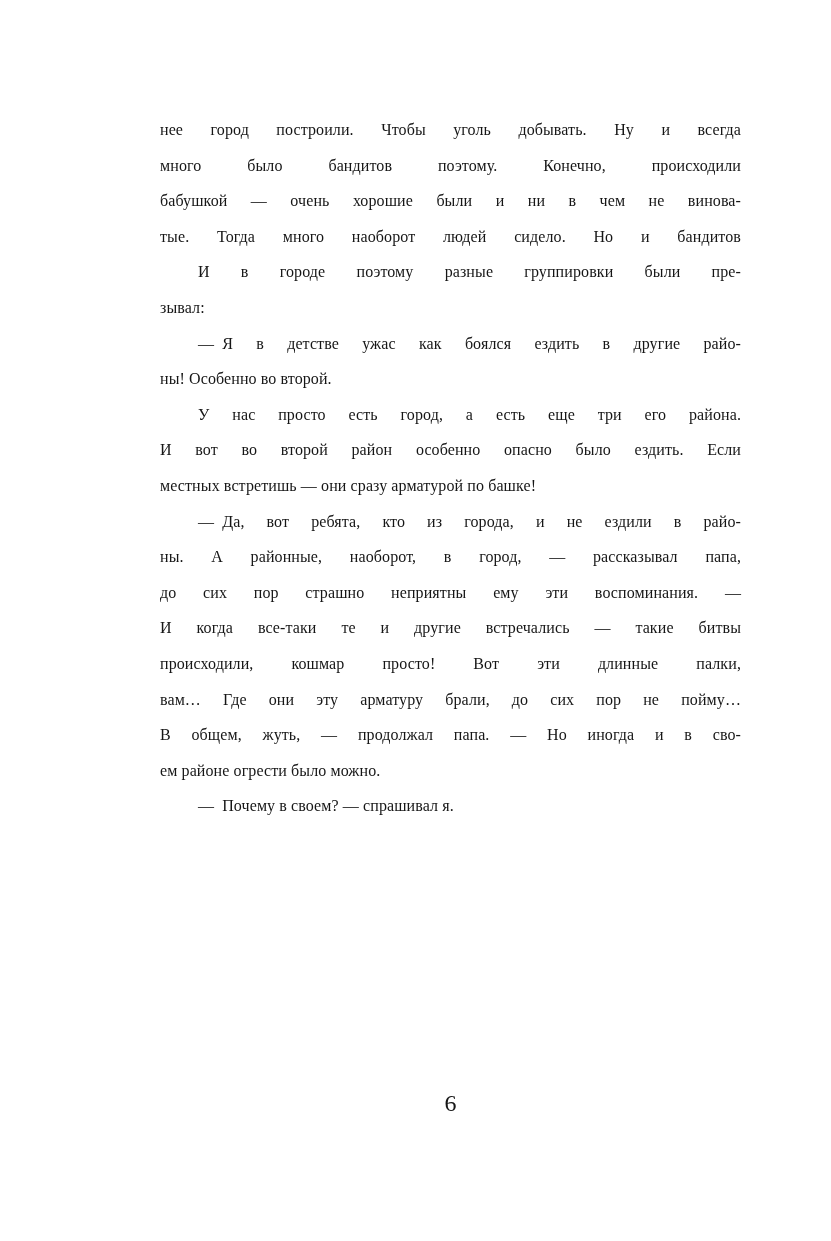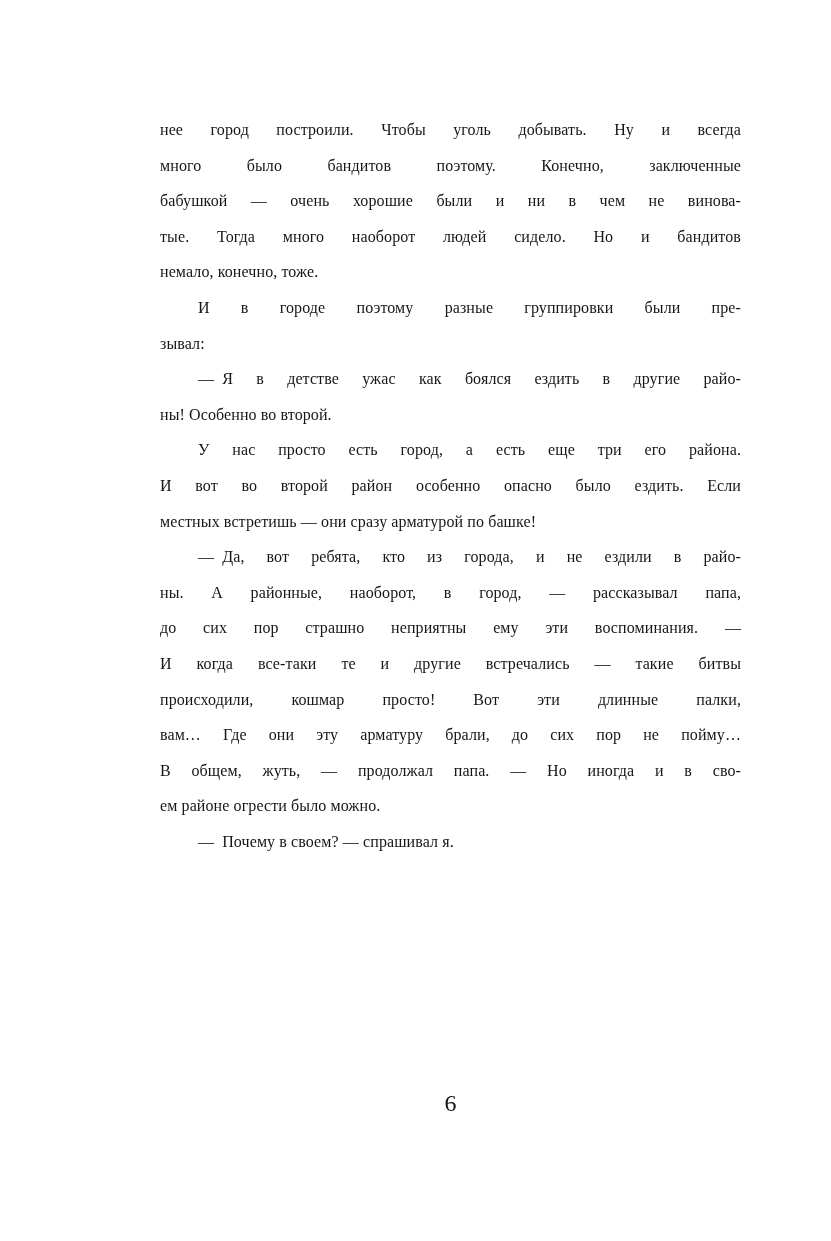--- a/index.html
+++ b/index.html
@@ -53,24 +53,23 @@
     color: #161616;
   }
 </style>
 </head>
 <body>
 
 <div class="page">
   <div class="text-block" id="text-block">
       <div class="paragraph">
         <div class="line first">нее город построили. Чтобы уголь добывать. Ну и всегда</div>
-        <div class="line">много было бандитов поэтому. Конечно, заключенные</div>
+        <div class="line">много было бандитов поэтому. Конечно, происходили</div>
         <div class="line">бабушкой — очень хорошие были и ни в чем не винова-</div>
         <div class="line">тые. Тогда много наоборот людей сидело. Но и бандитов</div>
-        <div class="line last">немало, конечно, тоже.</div>
       </div>
       <div class="paragraph indent">
         <div class="line first">И в городе поэтому разные группировки были пре-</div>
         <div class="line last">зывал:</div>
       </div>
       <div class="paragraph indent">
         <div class="line first">— Я в детстве ужас как боялся ездить в другие райо-</div>
         <div class="line last">ны! Особенно во второй.</div>
       </div>
       <div class="paragraph indent">

